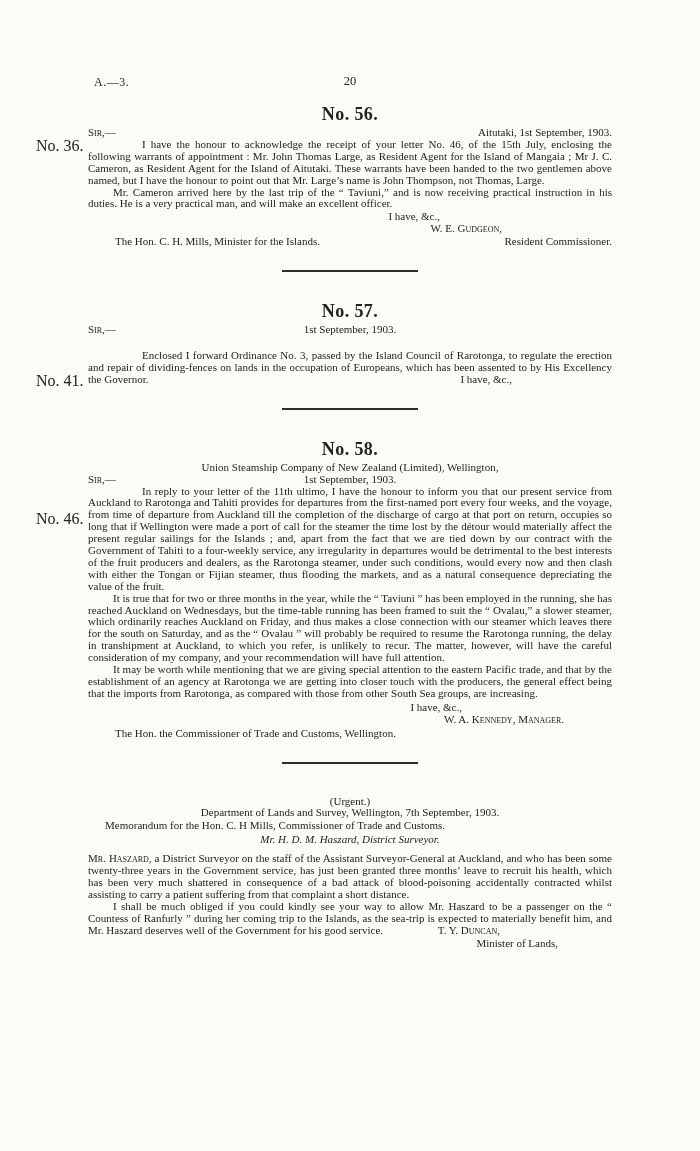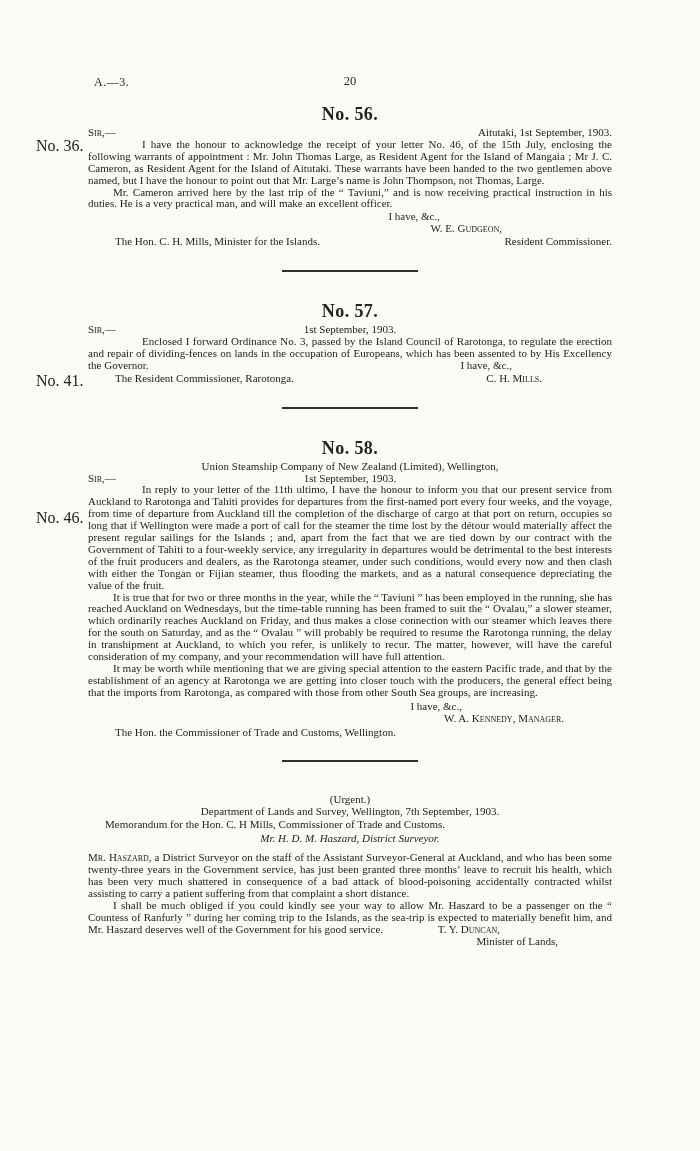--- a/index.html
+++ b/index.html
@@ -44,21 +44,21 @@
 
   
   .addr-line { text-align:center; }
   .sal-date-row { position:relative; text-align:center; }
   .sal-date-row .sal { position:absolute; left:0; }
 
   .addr-row { display:flex; justify-content:space-between; margin-top:1px; }
   .addr-row .addressee { padding-left:27px; }
 
   
-  .l57 .par { position:relative; }
+  .l57 .par { position:relative;margin-top:14px; }
   .l57 .val-inline { position:absolute; right:100px; bottom:0; }
   .l57 .sig-right { margin-right:70px; }
 
   
   .l58 .val { text-align:right; padding-right:150px; margin-top:2px; }
   .l58 .sig { text-align:right; padding-right:48px; }
   .l58 .addressee-solo { padding-left:27px; margin-top:2px; }
 
   
   .l59 .urgent { text-align:center; }
@@ -102,24 +102,20 @@
     <div class="margin-note mn-b">No. 41.</div>
     <h2 class="letter-no">No. 57.</h2>
     <div class="sal-date-row">
       <span class="sal sc">Sir,—</span>
       <span>1st September, 1903.</span>
     </div>
     <p class="par ind-deep">
       <span>Enclosed I forward Ordinance No. 3, passed by the Island Council of Rarotonga, to regulate the erection and repair of dividing-fences on lands in the occupation of Europeans, which has been assented to by His Excellency the Governor.</span>
       <span class="val-inline">I have, &amp;c.,</span>
     </p>
-    <div class="addr-row">
-      <span class="addressee">The Resident Commissioner, Rarotonga.</span>
-      <span class="sig-right sc">C. H. Mills.</span>
-    </div>
   </section>
 
   <hr class="rule">
 
   <section class="letter l58">
     <div class="margin-note mn-b">No. 46.</div>
     <h2 class="letter-no">No. 58.</h2>
     <div class="addr-line">Union Steamship Company of New Zealand (Limited), Wellington,</div>
     <div class="sal-date-row">
       <span class="sal sc">Sir,—</span>

